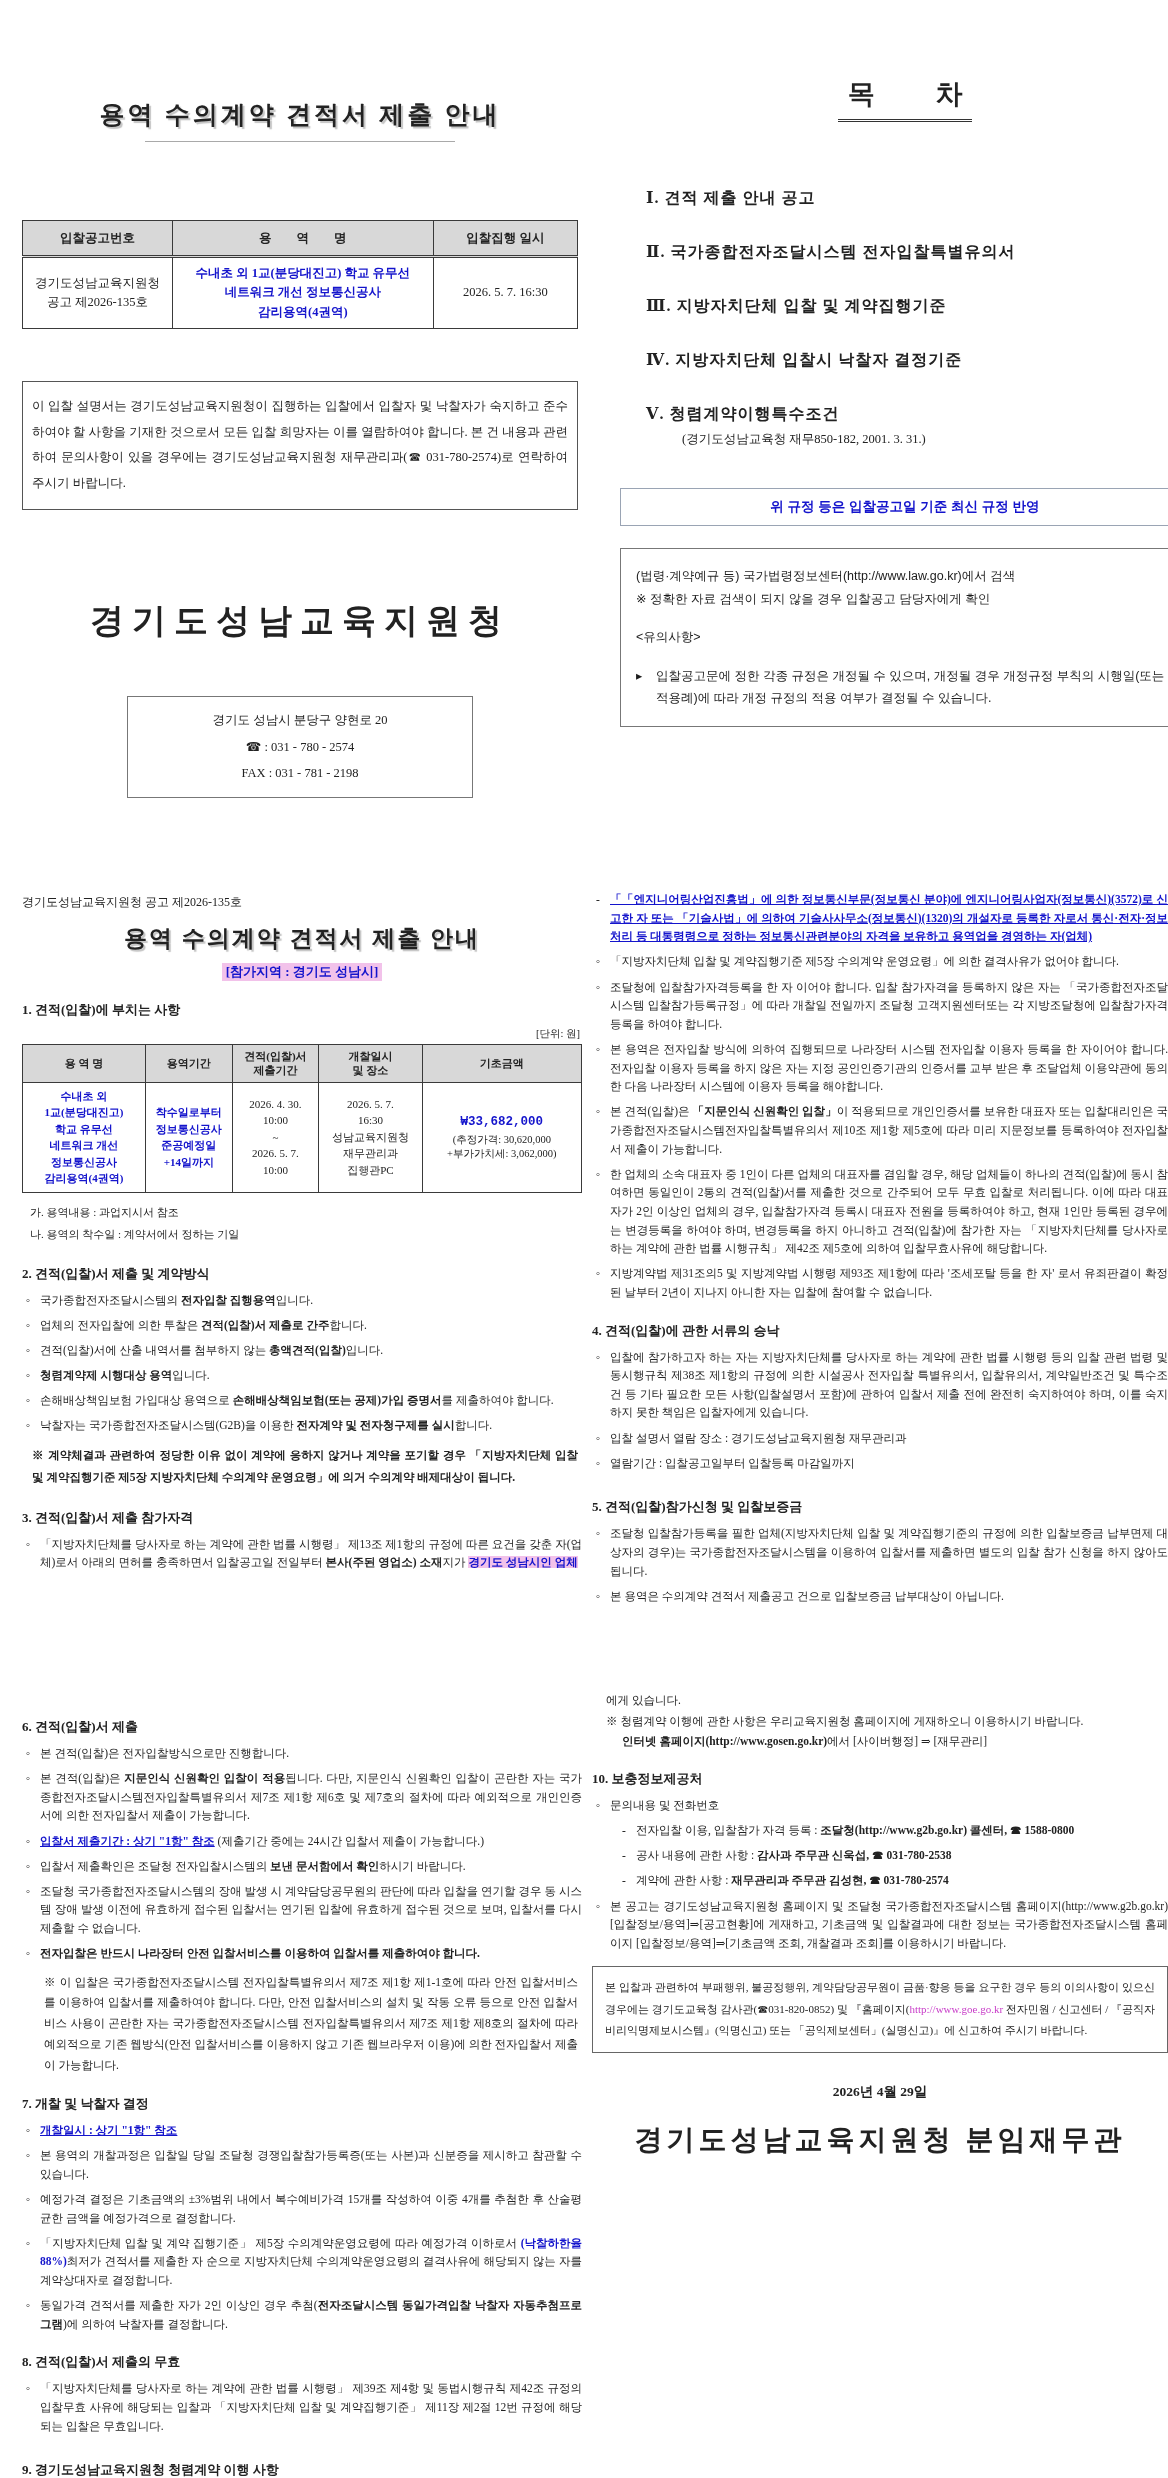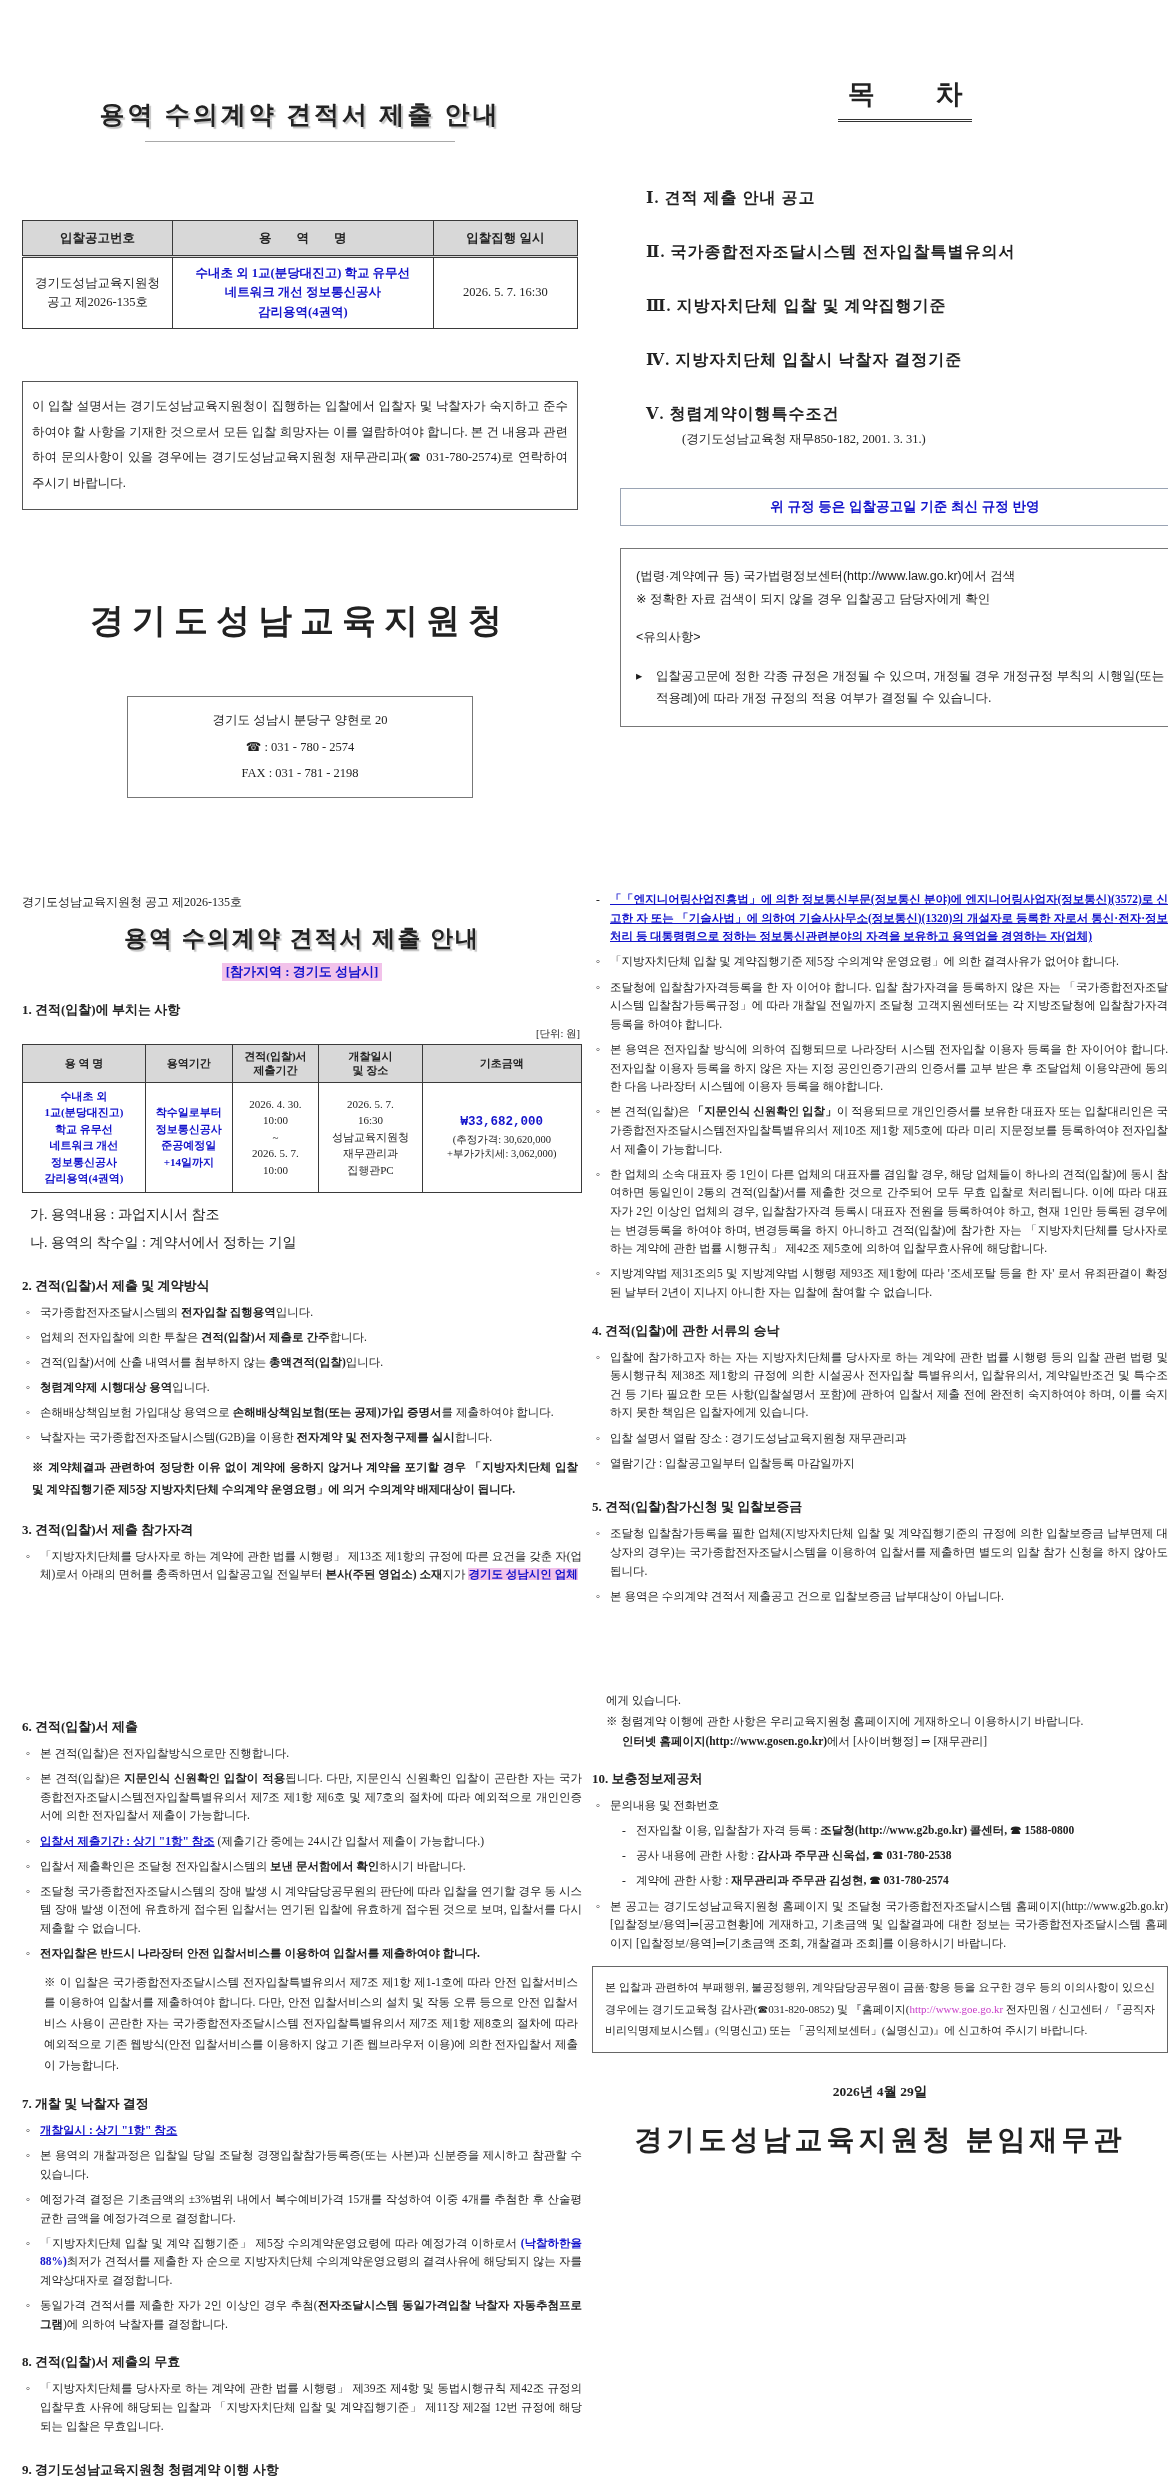--- a/index.html
+++ b/index.html
@@ -70,21 +70,21 @@
   .region{text-align:center;margin-top:8px;}
   .region span{display:inline-block;background:var(--hl);color:var(--blue);
     font-weight:bold;font-size:13px;padding:0 4px;}
   .h{font-weight:bold;font-size:13px;margin:20px 0 8px;}
   .unit{text-align:right;font-size:10.5px;margin:2px 2px 3px 0;}
   .dtab{font-size:11px;}
   .dtab th{padding:4px 2px;line-height:1.3;font-size:11px;}
   .dtab td{text-align:center;padding:5px 2px;line-height:1.5;}
   .amt{color:var(--blue);font-weight:bold;font-size:12.5px;font-family:Liberation Mono, monospace;}
   .amt-sub{font-size:10.5px;line-height:1.35;margin-top:2px;}
-  .plain{font-size:14px;line-height:2.0;margin-left:8px;}
+  .plain{font-size:11px;line-height:2.0;margin-left:8px;}
   .li{display:flex;gap:6px;margin:6.5px 0;font-size:11.5px;line-height:1.62;text-align:justify;}
   .li .mk{flex:0 0 12px;text-align:center;}
   .li .tx{flex:1;}
   .li.sub{margin-left:26px;}
   .noteb{font-weight:bold;margin:9px 4px 9px 10px;font-size:11.5px;line-height:1.95;text-align:justify;}
   .noten{margin:9px 4px 9px 22px;font-size:11.5px;line-height:1.8;text-align:justify;}
   .cont-line{font-size:11.5px;margin-left:14px;line-height:1.8;}
   .warnbox{margin-top:14px;border:1.4px solid #666;padding:10px 12px;
     font-size:11px;line-height:1.95;text-align:justify;}
   .date-line{text-align:center;font-weight:bold;font-size:13.5px;margin-top:30px;}

